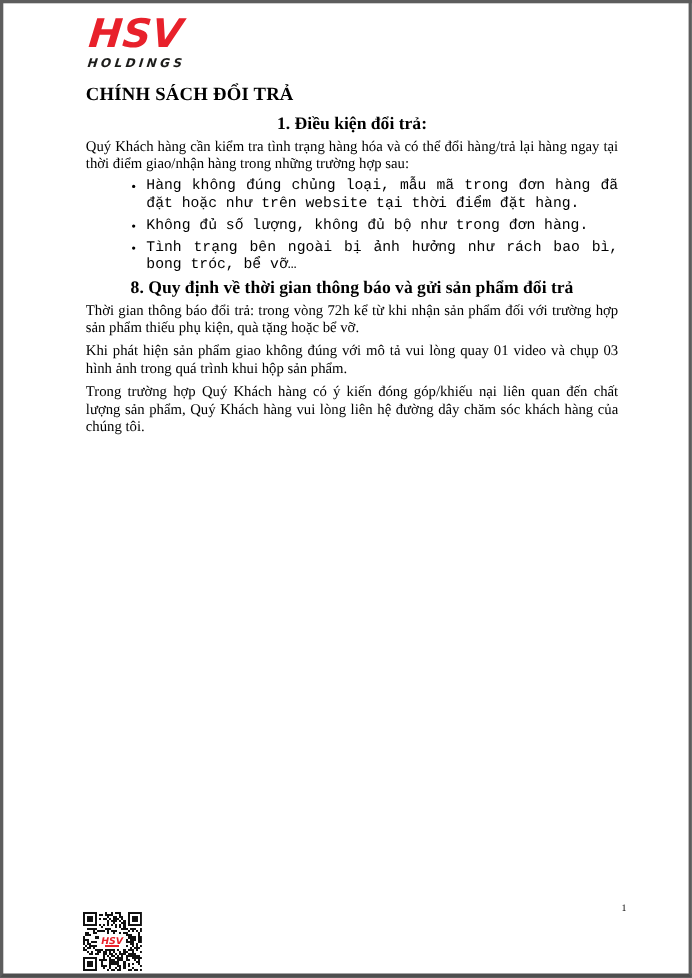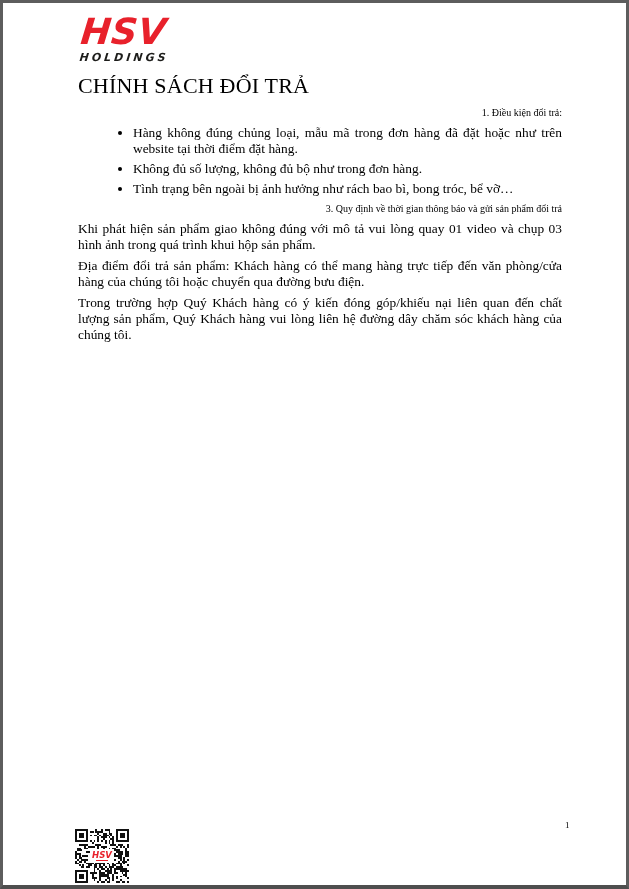--- a/index.html
+++ b/index.html
@@ -10,56 +10,57 @@
     font-family:"Liberation Serif","DejaVu Serif",serif;color:#000;
   }
   
   .logo{position:absolute;left:76px;top:11px;font-family:"DejaVu Sans","Liberation Sans",sans-serif;
         font-style:italic;font-weight:bold;line-height:1;}
   .logo-hsv{color:#e8212b;font-size:36px;letter-spacing:0.5px;transform:skewX(-6deg);transform-origin:left bottom;}
   .logo-holdings{color:#1d1d1b;font-size:11px;letter-spacing:3px;margin-top:2px;transform:skewX(-6deg);transform-origin:left bottom;}
   
   .content{position:absolute;left:75px;top:72px;width:484px;text-align:justify;
            font-size:13.4px;line-height:16px;}
-  .doc-title{font-size:22px;font-weight:normal;margin:0 0 8px 0;line-height:22px;
+  .doc-title{font-size:17px;font-weight:bold;margin:0 0 8px 0;line-height:22px;
              letter-spacing:0.2px;text-align:left;}
-  .sec-heading{font-size:10px;font-weight:normal;margin:4px 0 4px 0;line-height:16px;text-align:right;}
+  .sec-heading{font-size:16px;font-weight:bold;margin:4px 0 4px 0;line-height:16px;text-align:center;}
   .content p{margin:0 0 5px 0;}
-  .content ul{margin:0 0 0 0;padding:0 0 0 55px;}
+  .content ul{margin:0 0 0 0;padding:0 0 0 55px;font-family:Liberation Mono, monospace;}
   .content li{margin:0 0 4px 0;}
   
   .qr{position:absolute;left:72px;top:826px;width:54px;height:54px;}
   .page-number{position:absolute;left:562px;top:817px;font-size:9px;line-height:11px;
                font-family:"Liberation Serif",serif;color:#000;}
 </style>
 </head>
 <body>
 
 <div class="page">
 
   <header class="logo">
     <div class="logo-hsv">HSV</div>
     <div class="logo-holdings">HOLDINGS</div>
   </header>
 
   <main class="content">
     <h1 class="doc-title">CHÍNH SÁCH ĐỔI TRẢ</h1>
 
     <h2 class="sec-heading">1.  Điều kiện đổi trả:</h2>
+    <p>Quý Khách hàng cần kiểm tra tình trạng hàng hóa và có thể đổi hàng/trả lại hàng ngay tại thời điểm giao/nhận hàng trong những trường hợp sau:</p>
 
     <ul>
       <li>Hàng không đúng chủng loại, mẫu mã trong đơn hàng đã đặt hoặc như trên website tại thời điểm đặt hàng.</li>
       <li>Không đủ số lượng, không đủ bộ như trong đơn hàng.</li>
       <li>Tình trạng bên ngoài bị ảnh hưởng như rách bao bì, bong tróc, bể vỡ…</li>
     </ul>
 
 
-    <h2 class="sec-heading">3.  Quy định về thời gian thông báo và gửi sản phẩm đổi trả</h2>
+    <h2 class="sec-heading">8.  Quy định về thời gian thông báo và gửi sản phẩm đổi trả</h2>
+    <p>Thời gian thông báo đổi trả: trong vòng 72h kể từ khi nhận sản phẩm đối với trường hợp sản phẩm thiếu phụ kiện, quà tặng hoặc bể vỡ.</p>
     <p>Khi phát hiện sản phẩm giao không đúng với mô tả vui lòng quay 01 video và chụp 03 hình ảnh trong quá trình khui hộp sản phẩm.</p>
-    <p>Địa điểm đổi trả sản phẩm: Khách hàng có thể mang hàng trực tiếp đến văn phòng/cửa hàng của chúng tôi hoặc chuyển qua đường bưu điện.</p>
     <p>Trong trường hợp Quý Khách hàng có ý kiến đóng góp/khiếu nại liên quan đến chất lượng sản phẩm, Quý Khách hàng vui lòng liên hệ đường dây chăm sóc khách hàng của chúng tôi.</p>
   </main>
 
   <svg class="qr" id="qr-svg" viewBox="0 0 29 29" shape-rendering="crispEdges">
       <rect x="0" y="0" width="29" height="29" fill="#ffffff"></rect>
       <rect x="11" y="0" width="1" height="1" fill="#111"></rect>
       <rect x="14" y="0" width="1" height="1" fill="#111"></rect>
       <rect x="16" y="0" width="1" height="1" fill="#111"></rect>
       <rect x="17" y="0" width="1" height="1" fill="#111"></rect>
       <rect x="18" y="0" width="1" height="1" fill="#111"></rect>

